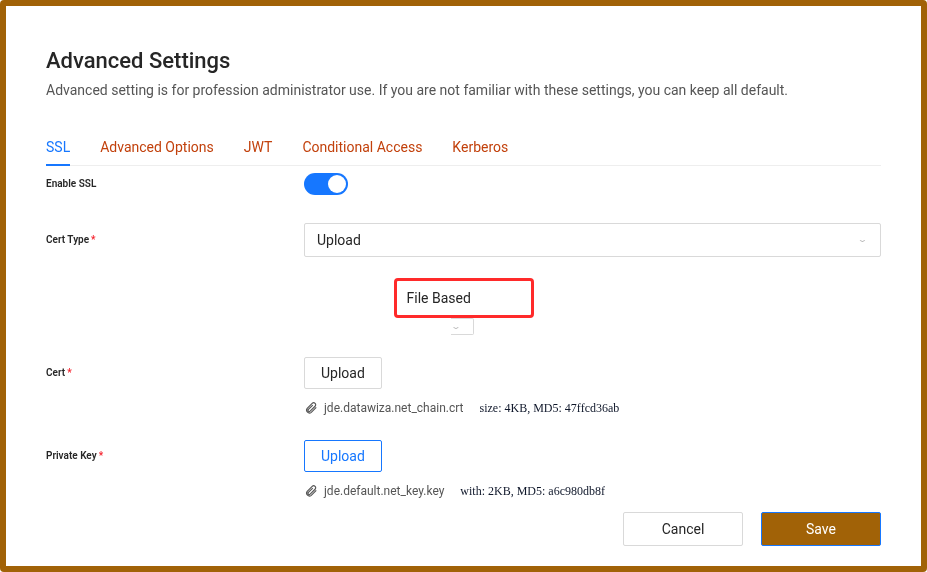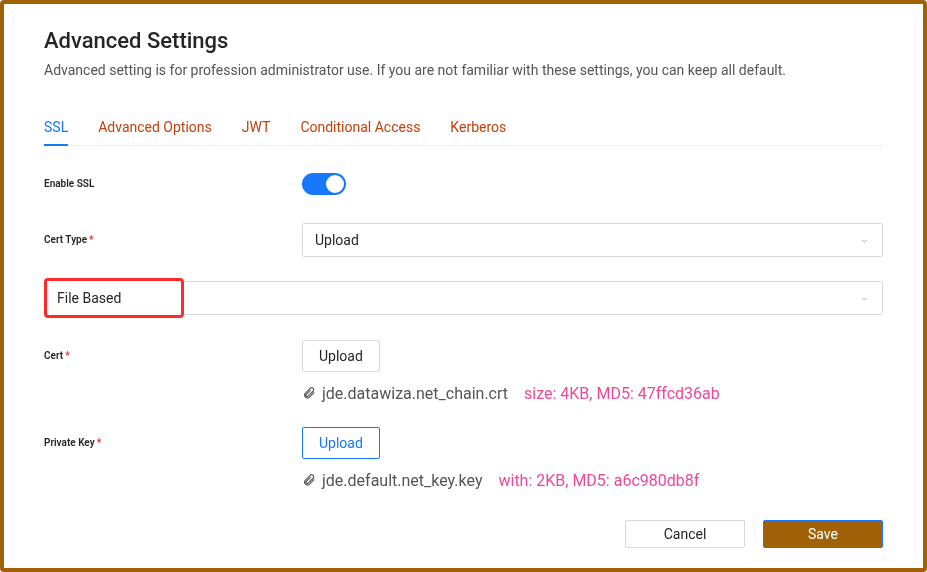--- a/index.html
+++ b/index.html
@@ -4,44 +4,43 @@
 <style>
   * { box-sizing: border-box; }
   body {
     font-family: -apple-system, BlinkMacSystemFont, "Segoe UI", Roboto, "Helvetica Neue", Arial, sans-serif;
     margin: 0;
     background: #fff;
     font-size: 14px;
     color: #262626;
   }
   .panel {
-    border: 4px solid #a16207;
+    border: 6px solid #a16207;
     border-radius: 4px;
     width: 927px;
     height: 572px;
-    padding: 22px 40px 18px 40px;
+    padding: 40px 40px 18px 40px;
     position: relative;
   }
   .title {
     font-size: 22px;
     font-weight: 500;
     color: #262626;
     margin: 2px 0 8px 0;
   }
   .subtitle {
     font-size: 14px;
     color: #555;
     margin-bottom: 30px;
     line-height: 1.4;
   }
   .tabs {
     display: flex;
     border-bottom: 1px solid #eee;
     column-gap: 30px;
-    margin-bottom: 20px;
   }
   .tab {
     padding: 8px 0 10px 0;
     cursor: pointer;
     color: #c2410c;
     font-size: 14px;
     position: relative;
   }
   .tab.active {
     color: #1677ff;
@@ -100,20 +99,21 @@
     padding: 0 10px;
     height: 40px;
     width: 140px;
     position: relative;
     z-index: 2;
   }
   .select-wrap {
     display: flex;
     align-items: center;
     width: 100%;
+    flex-direction: column;
   }
   .select-rest {
     flex: 1;
     height: 34px;
     border: 1px solid #d9d9d9;
     border-left: none;
     border-radius: 0 2px 2px 0;
     display: flex;
     align-items: center;
     justify-content: flex-end;
@@ -143,38 +143,38 @@
   .btn-upload.primaryish {
     color: #1677ff;
     border-color: #1677ff;
   }
   .file-line {
     margin-left: 258px;
     display: flex;
     align-items: center;
     column-gap: 6px;
     color: #555;
-    font-size: 16px;
+    font-size: 12px;
     margin-top: -10px;
     margin-bottom: 22px;
   }
-  .file-line .meta { color: #ec4899; margin-left: 10px; }
+  .file-line .meta { color: #0f172a; margin-left: 10px; font-family: Liberation Serif, serif; }
   .clip {
     width: 14px; height: 14px;
     color: #555;
   }
   .footer {
     position: absolute;
     right: 40px;
     bottom: 20px;
     display: flex;
     column-gap: 18px;
   }
   .btn {
-    height: 28px;
+    height: 34px;
     min-width: 120px;
     border-radius: 2px;
     font-size: 14px;
     cursor: pointer;
     display: inline-flex;
     align-items: center;
     justify-content: center;
   }
   .btn-default { background: #fff; border: 1px solid #d9d9d9; color: #262626; }
   .btn-primary { background: #a16207; border: 1px solid #1677ff; color: #fff; }

